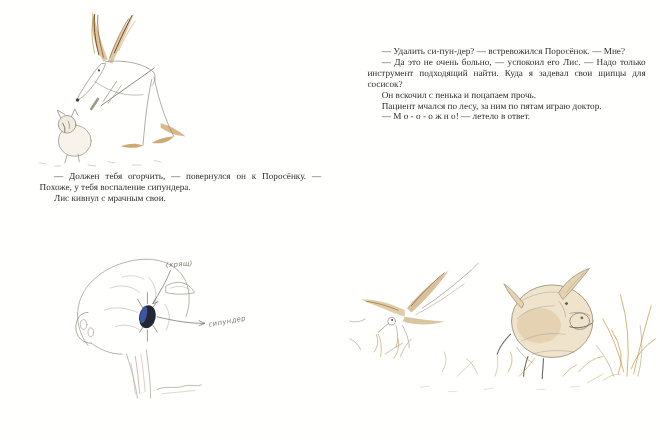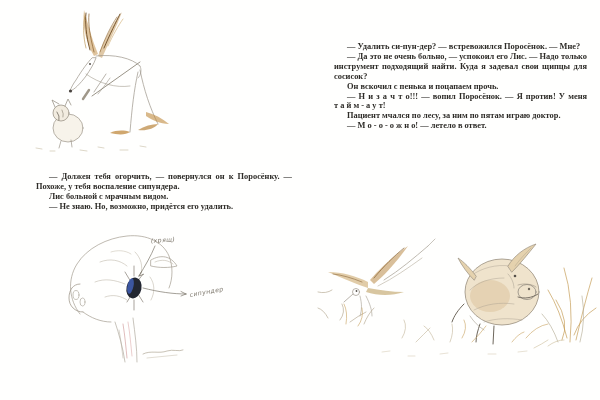--- a/index.html
+++ b/index.html
@@ -1,18 +1,18 @@
 <!DOCTYPE html>
 <html><head>
 <meta charset="utf-8">
 <style>
   html,body{margin:0;padding:0;background:#ffffff;}
   .spread{position:relative;width:600px;height:400px;background:#fffffe;overflow:hidden;
           font-family:"Liberation Serif", serif;}
-  .tb{position:absolute;color:#2e2c28;font-size:8.4px;line-height:9.9px;text-align:justify;font-weight:bold;}
+  .tb{position:absolute;color:#2e2c28;font-size:8.4px;line-height:9.9px;text-align:justify;}
   .tb p{margin:0;text-indent:13px;}
   .illus{position:absolute;}
   svg text{font-family:"DejaVu Sans", sans-serif;}
   .hand{font-size:6.2px;fill:#7d776c;font-style:italic;letter-spacing:.4px;}
 </style>
 </head>
 <body>
 
 <div class="spread">
 
@@ -54,24 +54,23 @@
         <path d="M27,103 L24,96 L31,100" stroke="#8f887b" stroke-width="0.7"></path>
         <path d="M37,102 L40,95 L43,101" stroke="#8f887b" stroke-width="0.7"></path>
         <path d="M29,108 q3,4 2,8" stroke="#6e675c" stroke-width="0.8"></path>
         <path d="M34,106 q2,4 1,7" stroke="#877f71" stroke-width="0.6"></path>
         <path d="M33,137 l-2,7 M43,136 l1,7" stroke="#9b9488" stroke-width="0.7"></path>
 
         <path d="M8,144 l6,1 M22,147 l5,0 M52,146 l7,1 M70,143 l6,1 M92,146 l8,0 M112,142 l6,1" stroke="#cfc6b0" stroke-width="0.7"></path>
       </g>
     </svg>
 
-    <div class="tb" style="left:36px;top:172px;width:256px">
+    <div class="tb" style="left:36px;top:156px;width:256px">
       <p>— Должен тебя огорчить, — повернулся он к Поросёнку. — Похоже, у тебя воспаление сипундера.</p>
-      <p>Лис больной с мрачным видом.</p>
-      <p>— Не знаю. Но, возможно, придётся его удалить.</p>
+      <p>Лис кивнул с мрачным свои.</p>
     </div>
 
     <svg class="illus" style="left:55px;top:222px" width="195" height="148" viewBox="0 0 195 148">
       <g stroke-linecap="round" fill="none">
 
         <path d="M25,92 C14,78 12,58 22,42 C32,26 52,16 72,14 C92,12 108,20 114,34 C118,44 118,56 114,66" stroke="#a39c8f" stroke-width="0.7"></path>
         <path d="M25,62 C18,62 14,68 14,76 C14,84 20,90 28,90" stroke="#a39c8f" stroke-width="0.8"></path>
         <ellipse cx="21" cy="73" rx="3" ry="4.5" stroke="#a39c8f" stroke-width="0.6"></ellipse>
         <ellipse cx="27.5" cy="80" rx="2.5" ry="4" stroke="#a39c8f" stroke-width="0.6"></ellipse>
         <path d="M28,90 C36,96 46,100 56,100" stroke="#a39c8f" stroke-width="0.7"></path>
@@ -109,21 +108,20 @@
       <text x="135" y="75" class="hand" transform="rotate(-10 135 75)">сипундер</text>
     </svg>
   </div>
 
   <div>
 
     <div class="tb" style="left:334px;top:42px;width:253px">
       <p>— Удалить си-пун-дер? — встревожился Поросёнок. — Мне?</p>
       <p>— Да это не очень больно, — успокоил его Лис. — Надо только инструмент подходящий найти. Куда я задевал свои щипцы для сосисок?</p>
       <p>Он вскочил с пенька и поцапаем прочь.</p>
-      <p>— Н&nbsp;и з&nbsp;а ч&nbsp;т&nbsp;о!!! — вопил Поросёнок. — Я против! У меня т&nbsp;а&nbsp;й&nbsp;м&nbsp;-&nbsp;а&nbsp;у&nbsp;т!</p>
       <p>Пациент мчался по лесу, за ним по пятам играю доктор.</p>
       <p>— М&nbsp;о&nbsp;-&nbsp;о&nbsp;-&nbsp;о&nbsp;ж&nbsp;н&nbsp;о! — летело в ответ.</p>
     </div>
 
     <svg class="illus" style="left:312px;top:230px" width="288" height="138" viewBox="0 0 288 138">
       <g stroke-linecap="round" fill="none">
 
         <path d="M116,16 C102,28 88,40 72,50" stroke="#a39c8f" stroke-width="0.7"></path>
         <path d="M110,28 C96,38 82,48 66,56" stroke="#b5ac9c" stroke-width="0.6"></path>
         <path d="M116,16 L123,9" stroke="#a39c8f" stroke-width="0.6"></path>

